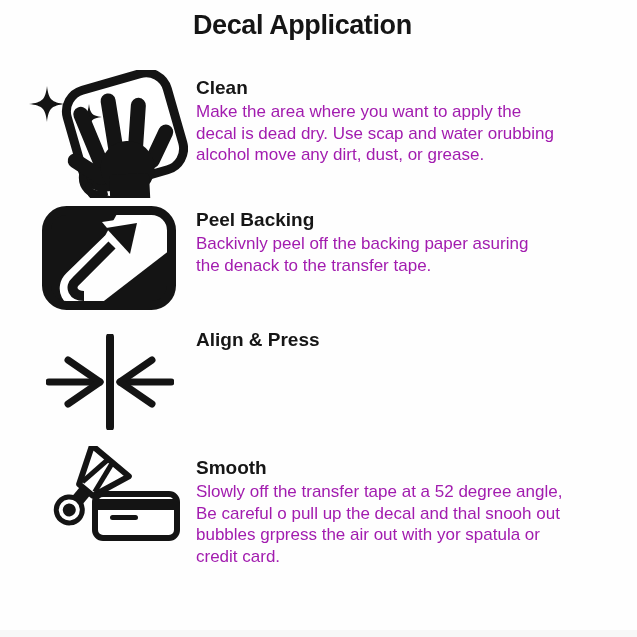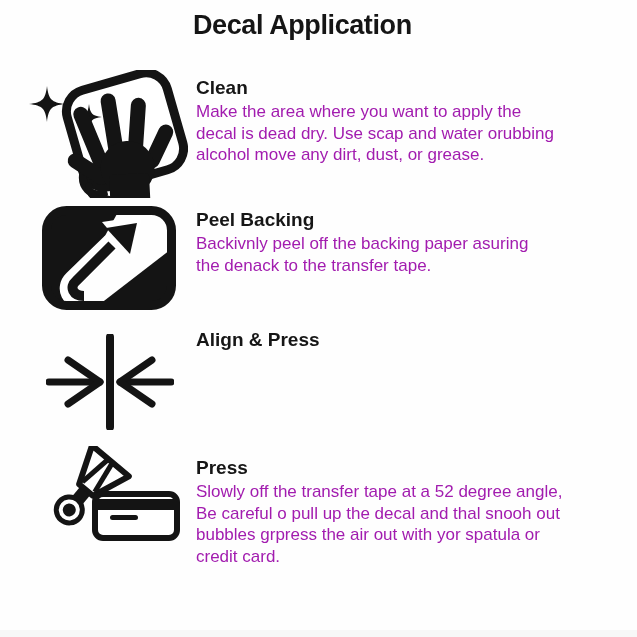--- a/index.html
+++ b/index.html
@@ -132,21 +132,21 @@
               <rect x="63" y="48" width="82" height="44" rx="8"></rect>
             </clipPath>
         </defs>
         <rect x="63" y="48" width="82" height="44" rx="8" fill="#ffffff" stroke="#141414" stroke-width="6"></rect>
         <rect x="60" y="53" width="90" height="11" fill="#141414" clip-path="url(#cardclip)"></rect>
         <rect x="78" y="69" width="28" height="5" rx="2.5" fill="#141414"></rect>
       </g>
     </svg>
   </div>
   <div class="step-text t4">
-    <div class="step-heading">Press</div>
+    <div class="step-heading">Smooth</div>
     <div class="step-body">Slowly off the transfer tape at a 52 degree angle,
 Be careful o pull up the decal and thal snooh out
 bubbles grpress the air out with yor spatula or
 credit card.</div>
   </div>
 
   <div class="bottom-band"></div>
 </div>
 
 </body></html>

